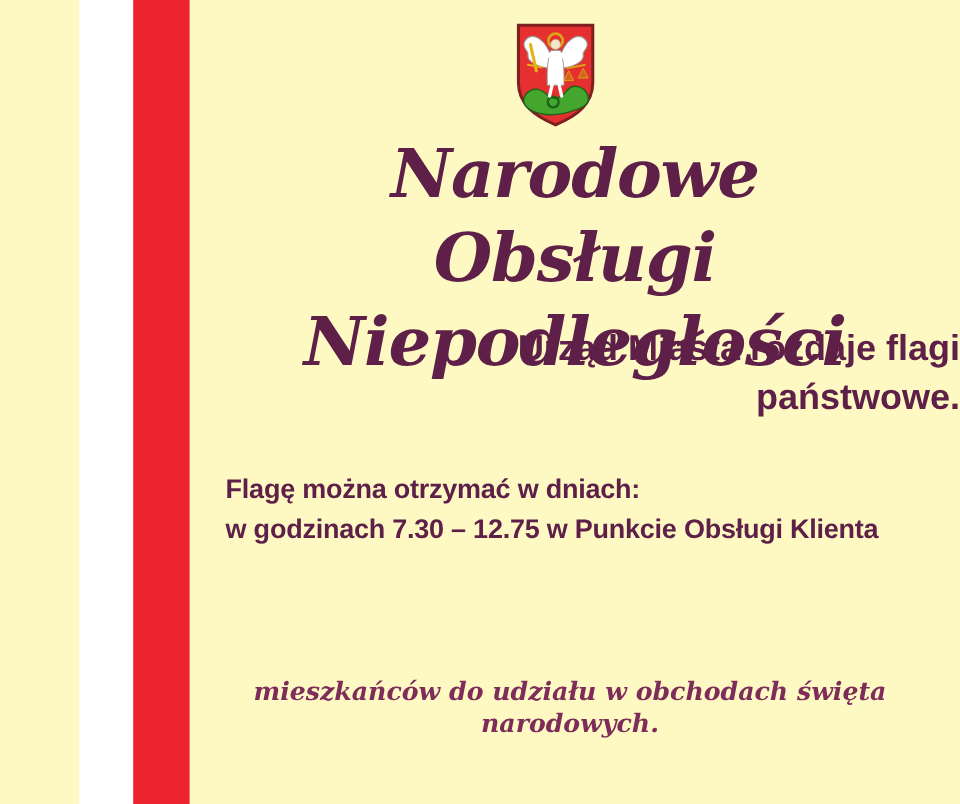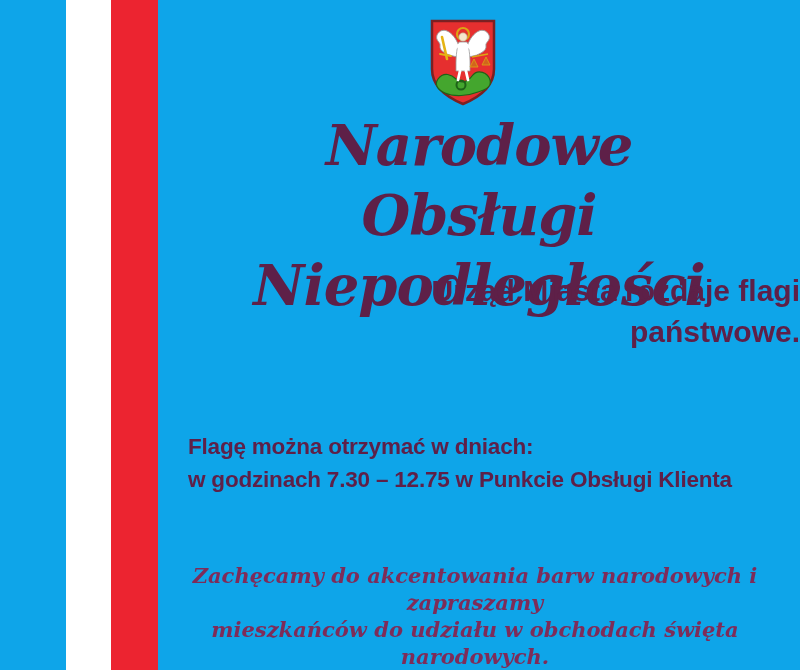--- a/index.html
+++ b/index.html
@@ -1,20 +1,20 @@
 <!DOCTYPE html>
 <html><head>
 <meta charset="utf-8">
 <style>
   html, body { margin: 0; padding: 0; }
   .poster {
     position: relative;
     width: 800px;
     height: 670px;
-    background: #0ea5e9;
+    background: #fef9c3;
     overflow: hidden;
     font-family: "Liberation Sans", sans-serif;
   }
   .stripe { position: absolute; top: 0; height: 100%; }
   .stripe-white { left: 66px; width: 45px; background: #ffffff; }
   .stripe-red  { left: 111px; width: 47px; background: #ec2430; }
 
   .crest {
     position: absolute;
     left: 428px;
@@ -52,21 +52,20 @@
 
   .info-block {
     position: absolute;
     left: 188px;
     top: 392px;
     color: #5e2048;
     font-weight: bold;
     font-size: 22.5px;
     letter-spacing: -0.2px;
     line-height: 32.5px;
-    margin-top: 39px;
   }
 
   .footer-block {
     position: absolute;
     left: 158px;
     right: 8px;
     top: 562px;
     text-align: center;
     color: #7e2c59;
     font-family: "DejaVu Serif", serif;
@@ -125,17 +124,16 @@
     <div>Urząd Miasta rozdaje flagi</div>
     <div>państwowe.</div>
   </div>
 
   <div class="info-block">
     <div>Flagę można otrzymać w dniach:</div>
     <div>w godzinach 7.30 – 12.75 w Punkcie Obsługi Klienta</div>
   </div>
 
   <div class="footer-block">
-    <div>Zachęcamy do akcentowania barw narodowych i zapraszamy</div>
     <div>mieszkańców do udziału w obchodach święta narodowych.</div>
   </div>
 
 </div>
 
 </body></html>

